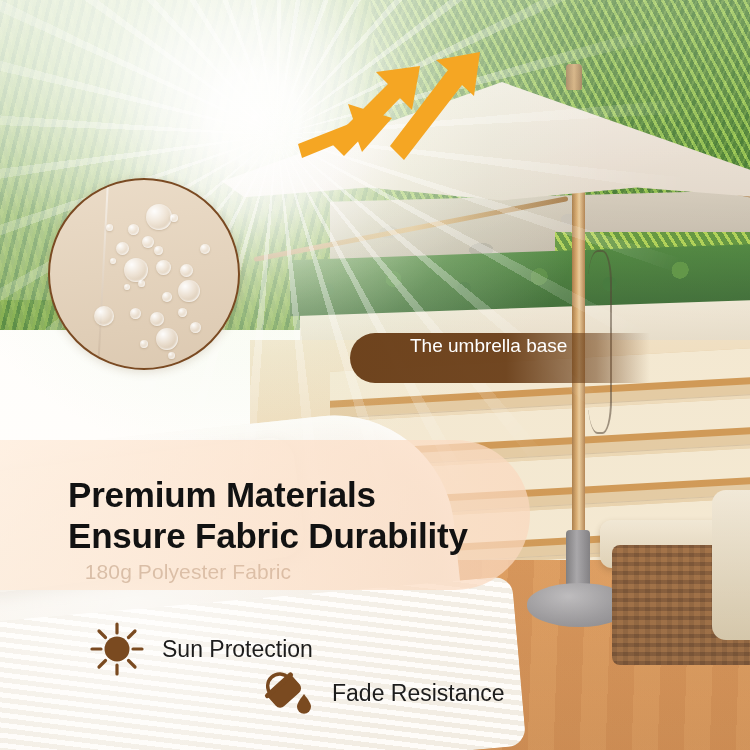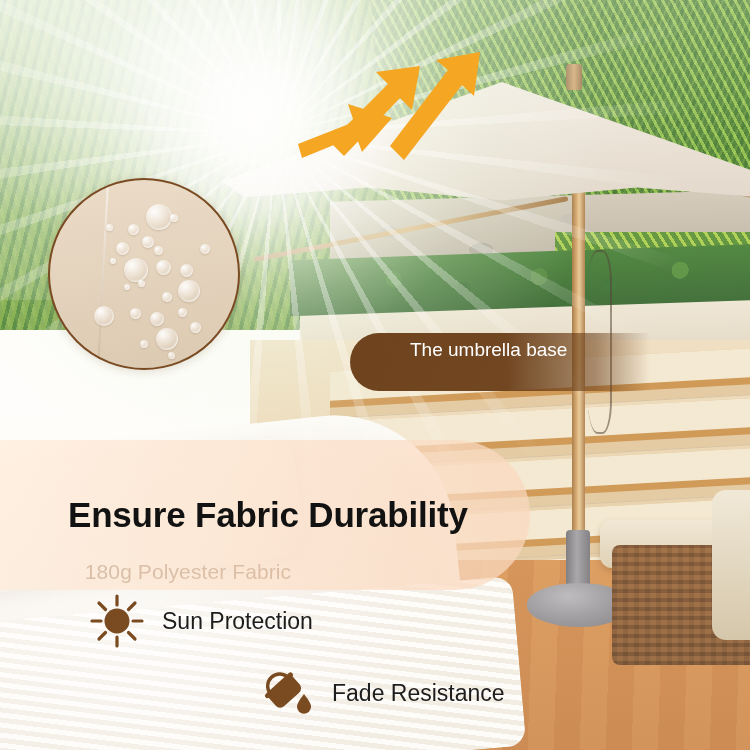--- a/index.html
+++ b/index.html
@@ -227,21 +227,21 @@
     background:radial-gradient(circle at 32% 28%, rgba(255,255,255,.95), rgba(255,255,255,.35) 45%, rgba(200,185,165,.25) 78%);
     box-shadow:inset -1px -1px 2px rgba(255,255,255,.8), 0 1px 2px rgba(140,115,85,.28);
   }
   .fabricLabel{
     position:absolute;left:0;top:382px;width:280px;text-align:center;
     color:#6a3f1e;font-size:21px;letter-spacing:.1px;
   }
 
   
   .notice{
-    position:absolute;left:350px;top:333px;width:300px;height:58px;
+    position:absolute;left:350px;top:333px;width:300px;height:50px;
     border-radius:33px 0 0 33px;
     background:linear-gradient(90deg, rgba(106,62,24,.97) 0%, rgba(106,62,24,.95) 52%, rgba(106,62,24,.55) 82%, rgba(106,62,24,0) 100%);
     display:flex;align-items:center;
   }
   .notice span{
     color:#fff;font-size:19px;line-height:1.28;padding-left:30px;display:block;
   }
 
   
   .headline{
@@ -251,21 +251,21 @@
     display:flex;flex-direction:column;justify-content:center;
     padding-left:138px;box-sizing:border-box;
   }
   .headline .hl{
     color:#121212;font-size:35px;font-weight:bold;line-height:1.18;letter-spacing:-.2px;
     white-space:nowrap;
   }
 
   
   .feature{position:absolute;display:flex;align-items:center;gap:16px;}
-  .f1{left:88px;top:592px;}
+  .f1{left:88px;top:620px;}
   .f2{left:258px;top:664px;justify-content:space-between;}
   .feature .flabel{color:#1d1d1d;font-size:23px;}
   .ficon{width:58px;height:58px;display:block;}
 </style>
 </head>
 <body>
 
 <div id="stage">
 
   <div class="photo">
@@ -354,20 +354,21 @@
     <div class="fabricLabel">180g Polyester Fabric</div>
   </div>
 
   <div class="notice">
     <span>
       <span>The umbrella base</span><br>
     </span>
   </div>
 
   <div class="headline">
+    <div class="hl">Premium Materials</div>
     <div class="hl">Ensure Fabric Durability</div>
   </div>
 
   <div class="feature f1">
     <svg class="ficon" viewBox="0 0 58 58">
       <circle cx="29" cy="29" r="12.5" fill="#7a4a20"></circle>
       <g stroke="#7a4a20" stroke-width="3.2" stroke-linecap="round">
         <line x1="29" y1="4" x2="29" y2="13"></line>
         <line x1="29" y1="45" x2="29" y2="54"></line>
         <line x1="4" y1="29" x2="13" y2="29"></line>

